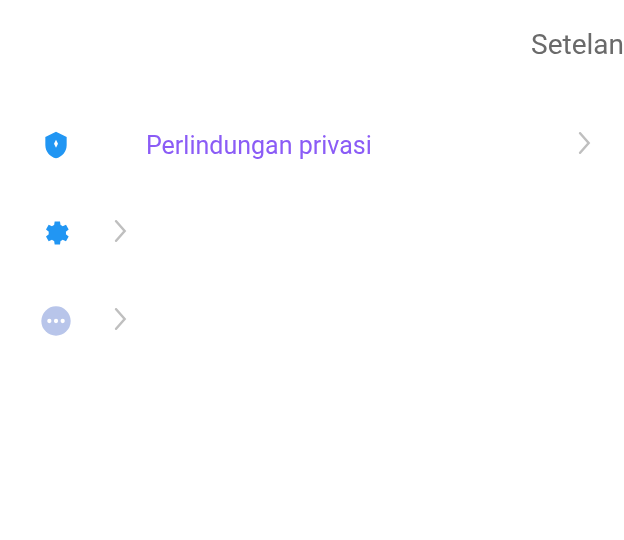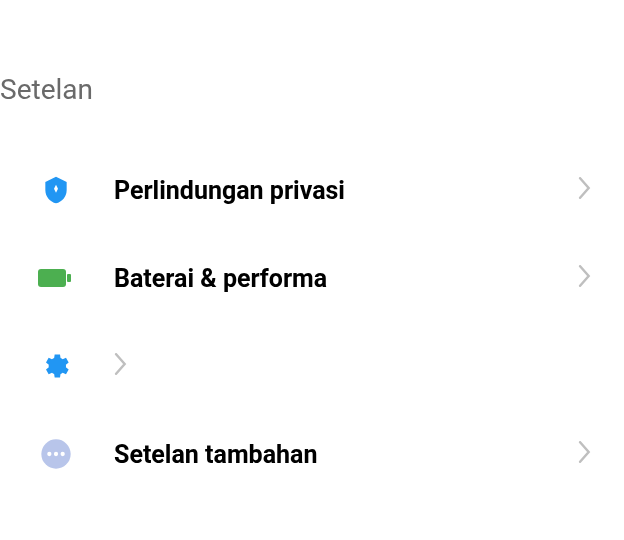--- a/index.html
+++ b/index.html
@@ -7,23 +7,22 @@
       padding: 0;
       box-sizing: border-box;
     }
     body {
       font-family: -apple-system, BlinkMacSystemFont, 'Segoe UI', Roboto, sans-serif;
       background: #ffffff;
       width: 624px;
       height: 540px;
     }
     .header {
-      text-align: left;
+      text-align: right;
       padding: 28px 0 40px 0;
-      margin-top: 45px;
     }
     .header-title {
       font-size: 28px;
       color: #6a6a6a;
       font-weight: 400;
     }
     .menu-list {
       padding: 0 32px;
     }
     .menu-item {
@@ -37,22 +36,23 @@
       height: 36px;
       display: flex;
       align-items: center;
       justify-content: center;
       margin-right: 40px;
       margin-left: 6px;
     }
     .menu-label {
       flex: 1;
       font-size: 25px;
-      color: #000000;
-      font-weight: 700;
+      color: #8b5cf6;
+      font-weight: 400;
+      margin-left: 32px;
     }
     .chevron {
       color: #bfbfbf;
     }
   </style>
 </head>
 <body>
 
 <div class="header">
   <h1 class="header-title">Setelan</h1>
@@ -68,34 +68,20 @@
       </svg>
     </span>
     <span class="menu-label">Perlindungan privasi</span>
     <span class="chevron">
       <svg width="14" height="22" viewBox="0 0 10 18">
         <path d="M1 1 L8 9 L1 17" stroke="#bfbfbf" stroke-width="2" fill="none" stroke-linecap="round"></path>
       </svg>
     </span>
   </div>
 
-  <div class="menu-item">
-    <span class="menu-icon">
-      <svg width="36" height="24" viewBox="0 0 36 24">
-        <rect x="0" y="3" width="28" height="18" rx="3" fill="#4CAF50"></rect>
-        <rect x="29" y="8" width="4" height="8" rx="1" fill="#4CAF50"></rect>
-      </svg>
-    </span>
-    <span class="menu-label">Baterai &amp; performa</span>
-    <span class="chevron">
-      <svg width="14" height="22" viewBox="0 0 10 18">
-        <path d="M1 1 L8 9 L1 17" stroke="#bfbfbf" stroke-width="2" fill="none" stroke-linecap="round"></path>
-      </svg>
-    </span>
-  </div>
 
   <div class="menu-item">
     <span class="menu-icon">
       <svg width="32" height="32" viewBox="0 0 24 24">
         <path d="M12,8 A4,4 0 1,0 12,16 A4,4 0 1,0 12,8 M12,10 A2,2 0 1,1 12,14 A2,2 0 1,1 12,10 M19.4,13 C19.5,12.7 19.5,12.3 19.5,12 C19.5,11.7 19.5,11.3 19.4,11 L21.5,9.4 L19.5,5.9 L17,6.9 C16.5,6.5 16,6.2 15.4,6 L15,3.3 L11,3.3 L10.6,6 C10,6.2 9.5,6.5 9,6.9 L6.5,5.9 L4.5,9.4 L6.6,11 C6.5,11.3 6.5,11.7 6.5,12 C6.5,12.3 6.5,12.7 6.6,13 L4.5,14.6 L6.5,18.1 L9,17.1 C9.5,17.5 10,17.8 10.6,18 L11,20.7 L15,20.7 L15.4,18 C16,17.8 16.5,17.5 17,17.1 L19.5,18.1 L21.5,14.6 L19.4,13 Z" fill="#2196F3"></path>
       </svg>
     </span>
     <span class="chevron">
       <svg width="14" height="22" viewBox="0 0 10 18">
         <path d="M1 1 L8 9 L1 17" stroke="#bfbfbf" stroke-width="2" fill="none" stroke-linecap="round"></path>
@@ -105,21 +91,20 @@
 
   <div class="menu-item">
     <span class="menu-icon">
       <svg width="32" height="32" viewBox="0 0 24 24">
         <circle cx="12" cy="12" r="11" fill="#b8c5ea"></circle>
         <circle cx="7" cy="12" r="1.6" fill="#ffffff"></circle>
         <circle cx="12" cy="12" r="1.6" fill="#ffffff"></circle>
         <circle cx="17" cy="12" r="1.6" fill="#ffffff"></circle>
       </svg>
     </span>
-    <span class="menu-label">Setelan tambahan</span>
     <span class="chevron">
       <svg width="14" height="22" viewBox="0 0 10 18">
         <path d="M1 1 L8 9 L1 17" stroke="#bfbfbf" stroke-width="2" fill="none" stroke-linecap="round"></path>
       </svg>
     </span>
   </div>
 
 </div>
 
 </body></html>

